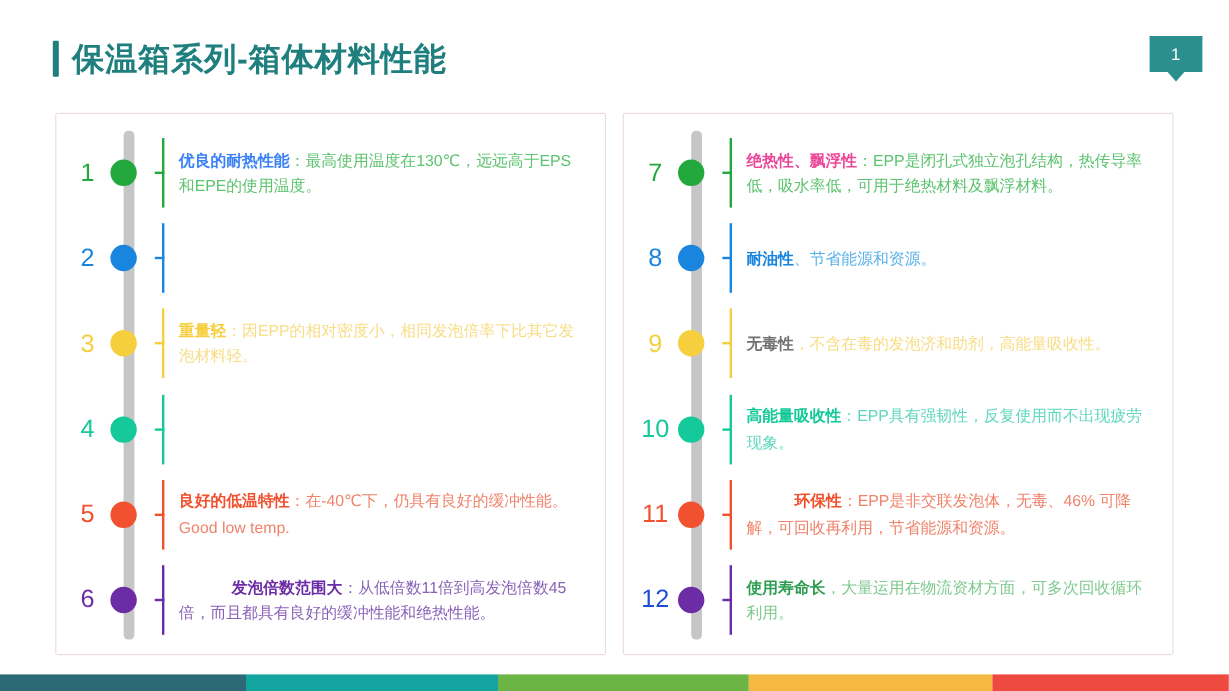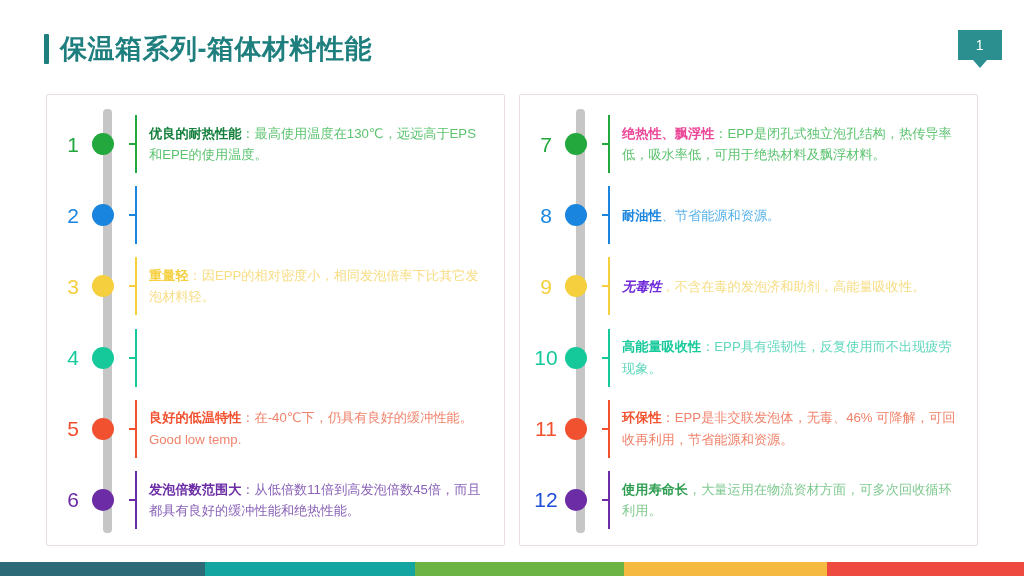--- a/index.html
+++ b/index.html
@@ -190,21 +190,21 @@
   <div class="card">
     <div class="rail"></div>
     <div class="items" id="left-items">
         <div class="item">
           <div class="item-num" style="color: rgb(34, 168, 60);">1</div>
           <div class="item-dot" style="background: rgb(34, 168, 60);"></div>
           <div class="brace">
             <div class="brace-line" style="background: rgb(34, 168, 60);"></div>
             <div class="brace-notch" style="background: rgb(34, 168, 60);"></div>
           </div>
-          <div class="item-text" style="color: rgb(92, 195, 111);"><b style="color: #15803d;">优良的耐热性能</b><span>：</span><span>最高使用温度在130℃，远远高于EPS和EPE的使用温度。</span></div>
+          <div class="item-text" style="color: rgb(92, 195, 111);"><b style="color: #3b82f6;">优良的耐热性能</b><span>：</span><span>最高使用温度在130℃，远远高于EPS和EPE的使用温度。</span></div>
         </div>
         <div class="item">
           <div class="item-num" style="color: rgb(26, 133, 222);">2</div>
           <div class="item-dot" style="background: rgb(26, 133, 222);"></div>
           <div class="brace">
             <div class="brace-line" style="background: rgb(26, 133, 222);"></div>
             <div class="brace-notch" style="background: rgb(26, 133, 222);"></div>
           </div>
         </div>
         <div class="item">
@@ -233,21 +233,21 @@
           </div>
           <div class="item-text" style="color: rgb(240, 131, 107);"><b style="color: rgb(242, 81, 47);">良好的低温特性</b><span>：</span><span>在-40℃下，仍具有良好的缓冲性能。Good low temp.</span></div>
         </div>
         <div class="item">
           <div class="item-num" style="color: rgb(107, 44, 165);">6</div>
           <div class="item-dot" style="background: rgb(107, 44, 165);"></div>
           <div class="brace">
             <div class="brace-line" style="background: rgb(107, 44, 165);"></div>
             <div class="brace-notch" style="background: rgb(107, 44, 165);"></div>
           </div>
-          <div class="item-text" style="color: rgb(138, 99, 184);"><b style="color: rgb(107, 44, 165);">发泡倍数范围大</b><span>：</span><span>从低倍数11倍到高发泡倍数45倍，而且都具有良好的缓冲性能和绝热性能。</span></div>
+          <div class="item-text" style="color: rgb(138, 99, 184);"><b style="color: rgb(107, 44, 165); margin-left: 44px;">发泡倍数范围大</b><span>：</span><span>从低倍数11倍到高发泡倍数45倍，而且都具有良好的缓冲性能和绝热性能。</span></div>
         </div>
       </div>
   </div>
   <div class="card">
     <div class="rail"></div>
     <div class="items" id="right-items">
         <div class="item">
           <div class="item-num" style="color: rgb(34, 168, 60);">7</div>
           <div class="item-dot" style="background: rgb(34, 168, 60);"></div>
           <div class="brace">
@@ -265,39 +265,39 @@
           </div>
           <div class="item-text" style="color: rgb(88, 178, 232);"><b style="color: rgb(26, 133, 222); text-align: right;">耐油性</b><span>、</span><span>节省能源和资源。</span></div>
         </div>
         <div class="item">
           <div class="item-num" style="color: rgb(245, 207, 61);">9</div>
           <div class="item-dot" style="background: rgb(245, 207, 61);"></div>
           <div class="brace">
             <div class="brace-line" style="background: rgb(245, 207, 61);"></div>
             <div class="brace-notch" style="background: rgb(245, 207, 61);"></div>
           </div>
-          <div class="item-text" style="color: rgb(247, 221, 132);"><b style="color: #6d28d9; font-style: italic;">无毒性</b><span>，</span><span>不含在毒的发泡济和助剂，高能量吸收性。</span></div>
+          <div class="item-text" style="color: rgb(247, 221, 132);"><b style="color: #737373;">无毒性</b><span>，</span><span>不含在毒的发泡济和助剂，高能量吸收性。</span></div>
         </div>
         <div class="item">
           <div class="item-num" style="color: rgb(22, 201, 154);">10</div>
           <div class="item-dot" style="background: rgb(22, 201, 154);"></div>
           <div class="brace">
             <div class="brace-line" style="background: rgb(22, 201, 154);"></div>
             <div class="brace-notch" style="background: rgb(22, 201, 154);"></div>
           </div>
           <div class="item-text" style="color: rgb(95, 215, 190);"><b style="color: rgb(22, 201, 154);">高能量吸收性</b><span>：</span><span>EPP具有强韧性，反复使用而不出现疲劳现象。</span></div>
         </div>
         <div class="item">
           <div class="item-num" style="color: rgb(242, 81, 47);">11</div>
           <div class="item-dot" style="background: rgb(242, 81, 47);"></div>
           <div class="brace">
             <div class="brace-line" style="background: rgb(242, 81, 47);"></div>
             <div class="brace-notch" style="background: rgb(242, 81, 47);"></div>
           </div>
-          <div class="item-text" style="color: rgb(240, 131, 107);"><b style="color: rgb(242, 81, 47);">环保性</b><span>：</span><span>EPP是非交联发泡体，无毒、46% 可降解，可回收再利用，节省能源和资源。</span></div>
+          <div class="item-text" style="color: rgb(240, 131, 107);"><b style="color: rgb(242, 81, 47); margin-left: 40px;">环保性</b><span>：</span><span>EPP是非交联发泡体，无毒、46% 可降解，可回收再利用，节省能源和资源。</span></div>
         </div>
         <div class="item">
           <div class="item-num" style="color: #1d4ed8;">12</div>
           <div class="item-dot" style="background: rgb(107, 44, 165);"></div>
           <div class="brace">
             <div class="brace-line" style="background: rgb(107, 44, 165);"></div>
             <div class="brace-notch" style="background: rgb(107, 44, 165);"></div>
           </div>
           <div class="item-text" style="color: rgb(127, 201, 143);"><b style="color: rgb(47, 158, 82);">使用寿命长</b><span>，</span><span>大量运用在物流资材方面，可多次回收循环利用。</span></div>
         </div>

